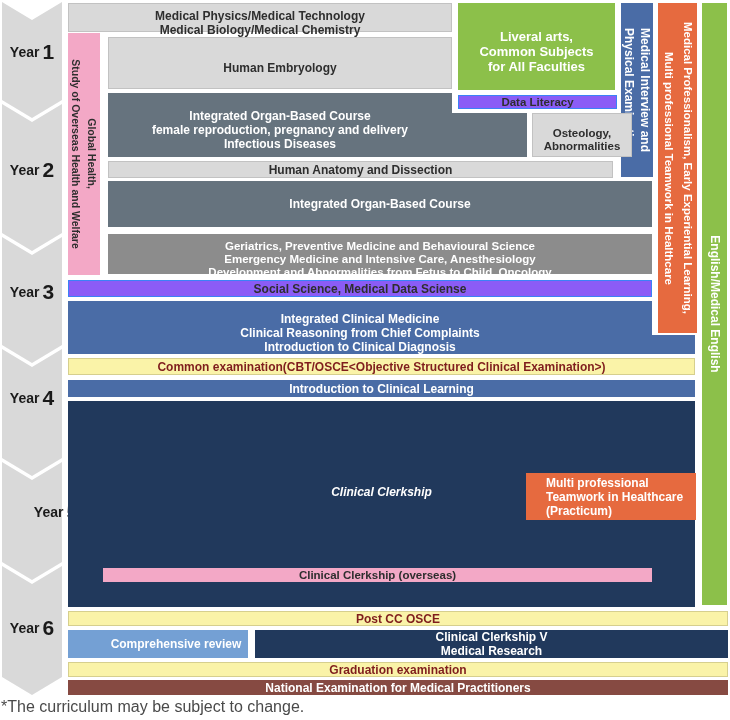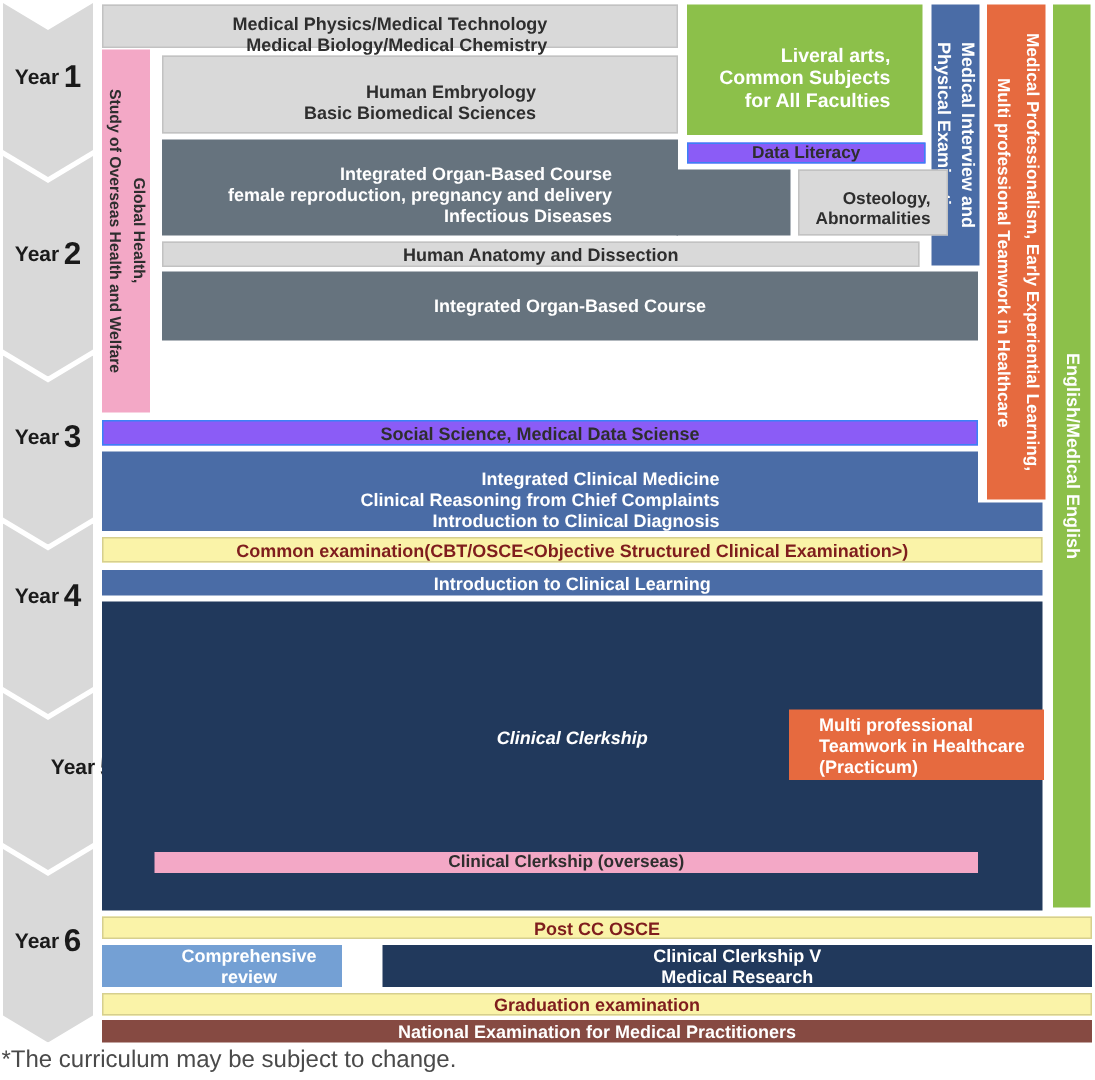--- a/index.html
+++ b/index.html
@@ -15,21 +15,21 @@
   .lblue2{background:#74a0d4;color:#fff;}
   .navy  {background:#21395c;color:#fff;}
   .yellow{background:#faf3a8;color:#7f1d1d;border:1px solid #d6cf8e;}
   .orange{background:#e66a3f;color:#fff;}
   .green {background:#8cc04a;color:#fff;}
   .pink  {background:#f3a8c6;color:#2e2e2e;}
   .maroon{background:#864a42;color:#fff;}
   
   .c {display:flex;align-items:center;justify-content:center;text-align:center;}
   .cl{display:flex;align-items:center;justify-content:center;}
-  .cl .tl{text-align:right;margin-top:10px;}
+  .cl .tl{text-align:center;margin-top:10px;}
   .bold{font-weight:bold;}
   .fs12{font-size:12px;line-height:14px;}
   .fs11{font-size:11.5px;line-height:13px;}
   .ln{display:block;}
   
   .vtx{position:absolute;top:50%;left:50%;transform:translate(-50%,-50%);
        writing-mode:vertical-rl;text-align:center;font-weight:bold;white-space:nowrap;}
   
   .chev{position:absolute;left:2px;width:60px;background:#d9d9d9;
         clip-path:polygon(0 0,50% 18px,100% 0,100% calc(100% - 18px),50% 100%,0 calc(100% - 18px));}
@@ -67,21 +67,20 @@
   <div class="b pink" style="left:68px;top:33px;width:32px;height:242px;">
     <div class="vtx" style="font-size:10.5px;line-height:16px;">
       <div>Global Health,</div>
       <div>Study of Overseas Health and Welfare</div>
     </div>
   </div>
 
   <div class="b gray cl bold fs12" style="left:108px;top:37px;width:344px;height:52px;">
     <div class="tl">
         <span class="ln">Human Embryology</span>
-        <span class="ln">Basic Biomedical Sciences</span>
       </div>
   </div>
 
   <div class="b green cl bold" style="left:458px;top:3px;width:157px;height:87px;font-size:13px;line-height:15px;">
     <div class="tl">
         <span class="ln">Liveral arts,</span>
         <span class="ln">Common Subjects</span>
         <span class="ln">for All Faculties</span>
       </div>
   </div>
@@ -119,20 +118,27 @@
     <div class="tl">
         <span class="ln">Osteology,</span>
         <span class="ln">Abnormalities</span>
       </div>
   </div>
 
   <div class="b gray c bold fs12" style="left:108px;top:161px;width:505px;height:17px;">Human Anatomy and Dissection</div>
 
   <div class="b slate c bold fs12" style="left:108px;top:181px;width:544px;height:46px;">Integrated Organ-Based Course</div>
 
+  <div class="b mgray cl bold fs11" style="left:108px;top:234px;width:544px;height:40px;">
+    <div class="tl">
+        <span class="ln">Geriatrics, Preventive Medicine and Behavioural Science</span>
+        <span class="ln">Emergency Medicine and Intensive Care, Anesthesiology</span>
+        <span class="ln">Development and Abnormalities from Fetus to Child, Oncology</span>
+      </div>
+  </div>
 
   <div class="b lblue c bold fs12" style="left:68px;top:280px;width:584px;height:17px;">Social Science, Medical Data Sciense</div>
 
   <div class="b blue" style="left:651px;top:335px;width:44px;height:19px;"></div>
   <div class="b blue cl bold fs12" style="left:68px;top:301px;width:584px;height:53px;">
     <div class="tl">
         <span class="ln">Integrated Clinical Medicine</span>
         <span class="ln">Clinical Reasoning from Chief Complaints</span>
         <span class="ln">Introduction to Clinical Diagnosis</span>
       </div>
@@ -149,21 +155,21 @@
           <span class="ln">Multi professional</span>
           <span class="ln">Teamwork in Healthcare</span>
           <span class="ln">(Practicum)</span>
         </div>
     </div>
     <div class="b pink c bold" style="left:35px;top:167px;width:549px;height:14px;font-size:11.5px;">Clinical Clerkship (overseas)</div>
   </div>
 
   <div class="b yellow c bold fs12" style="left:68px;top:611px;width:660px;height:15px;">Post CC OSCE</div>
 
-  <div class="b lblue2 c bold fs12" style="left:68px;top:630px;width:160px;height:28px;padding-left:36px;">Comprehensive review</div>
+  <div class="b lblue2 c bold fs12" style="left:68px;top:630px;width:180px;height:28px;padding-left:36px;">Comprehensive review</div>
   <div class="b navy c bold fs12" style="left:255px;top:630px;width:473px;height:28px;">
     <div>
         <span class="ln">Clinical Clerkship V</span>
         <span class="ln">Medical Research</span>
       </div>
   </div>
 
   <div class="b yellow c bold fs12" style="left:68px;top:662px;width:660px;height:15px;">Graduation examination</div>
 
   <div class="b maroon c bold fs12" style="left:68px;top:680px;width:660px;height:15px;">National Examination for Medical Practitioners</div>

